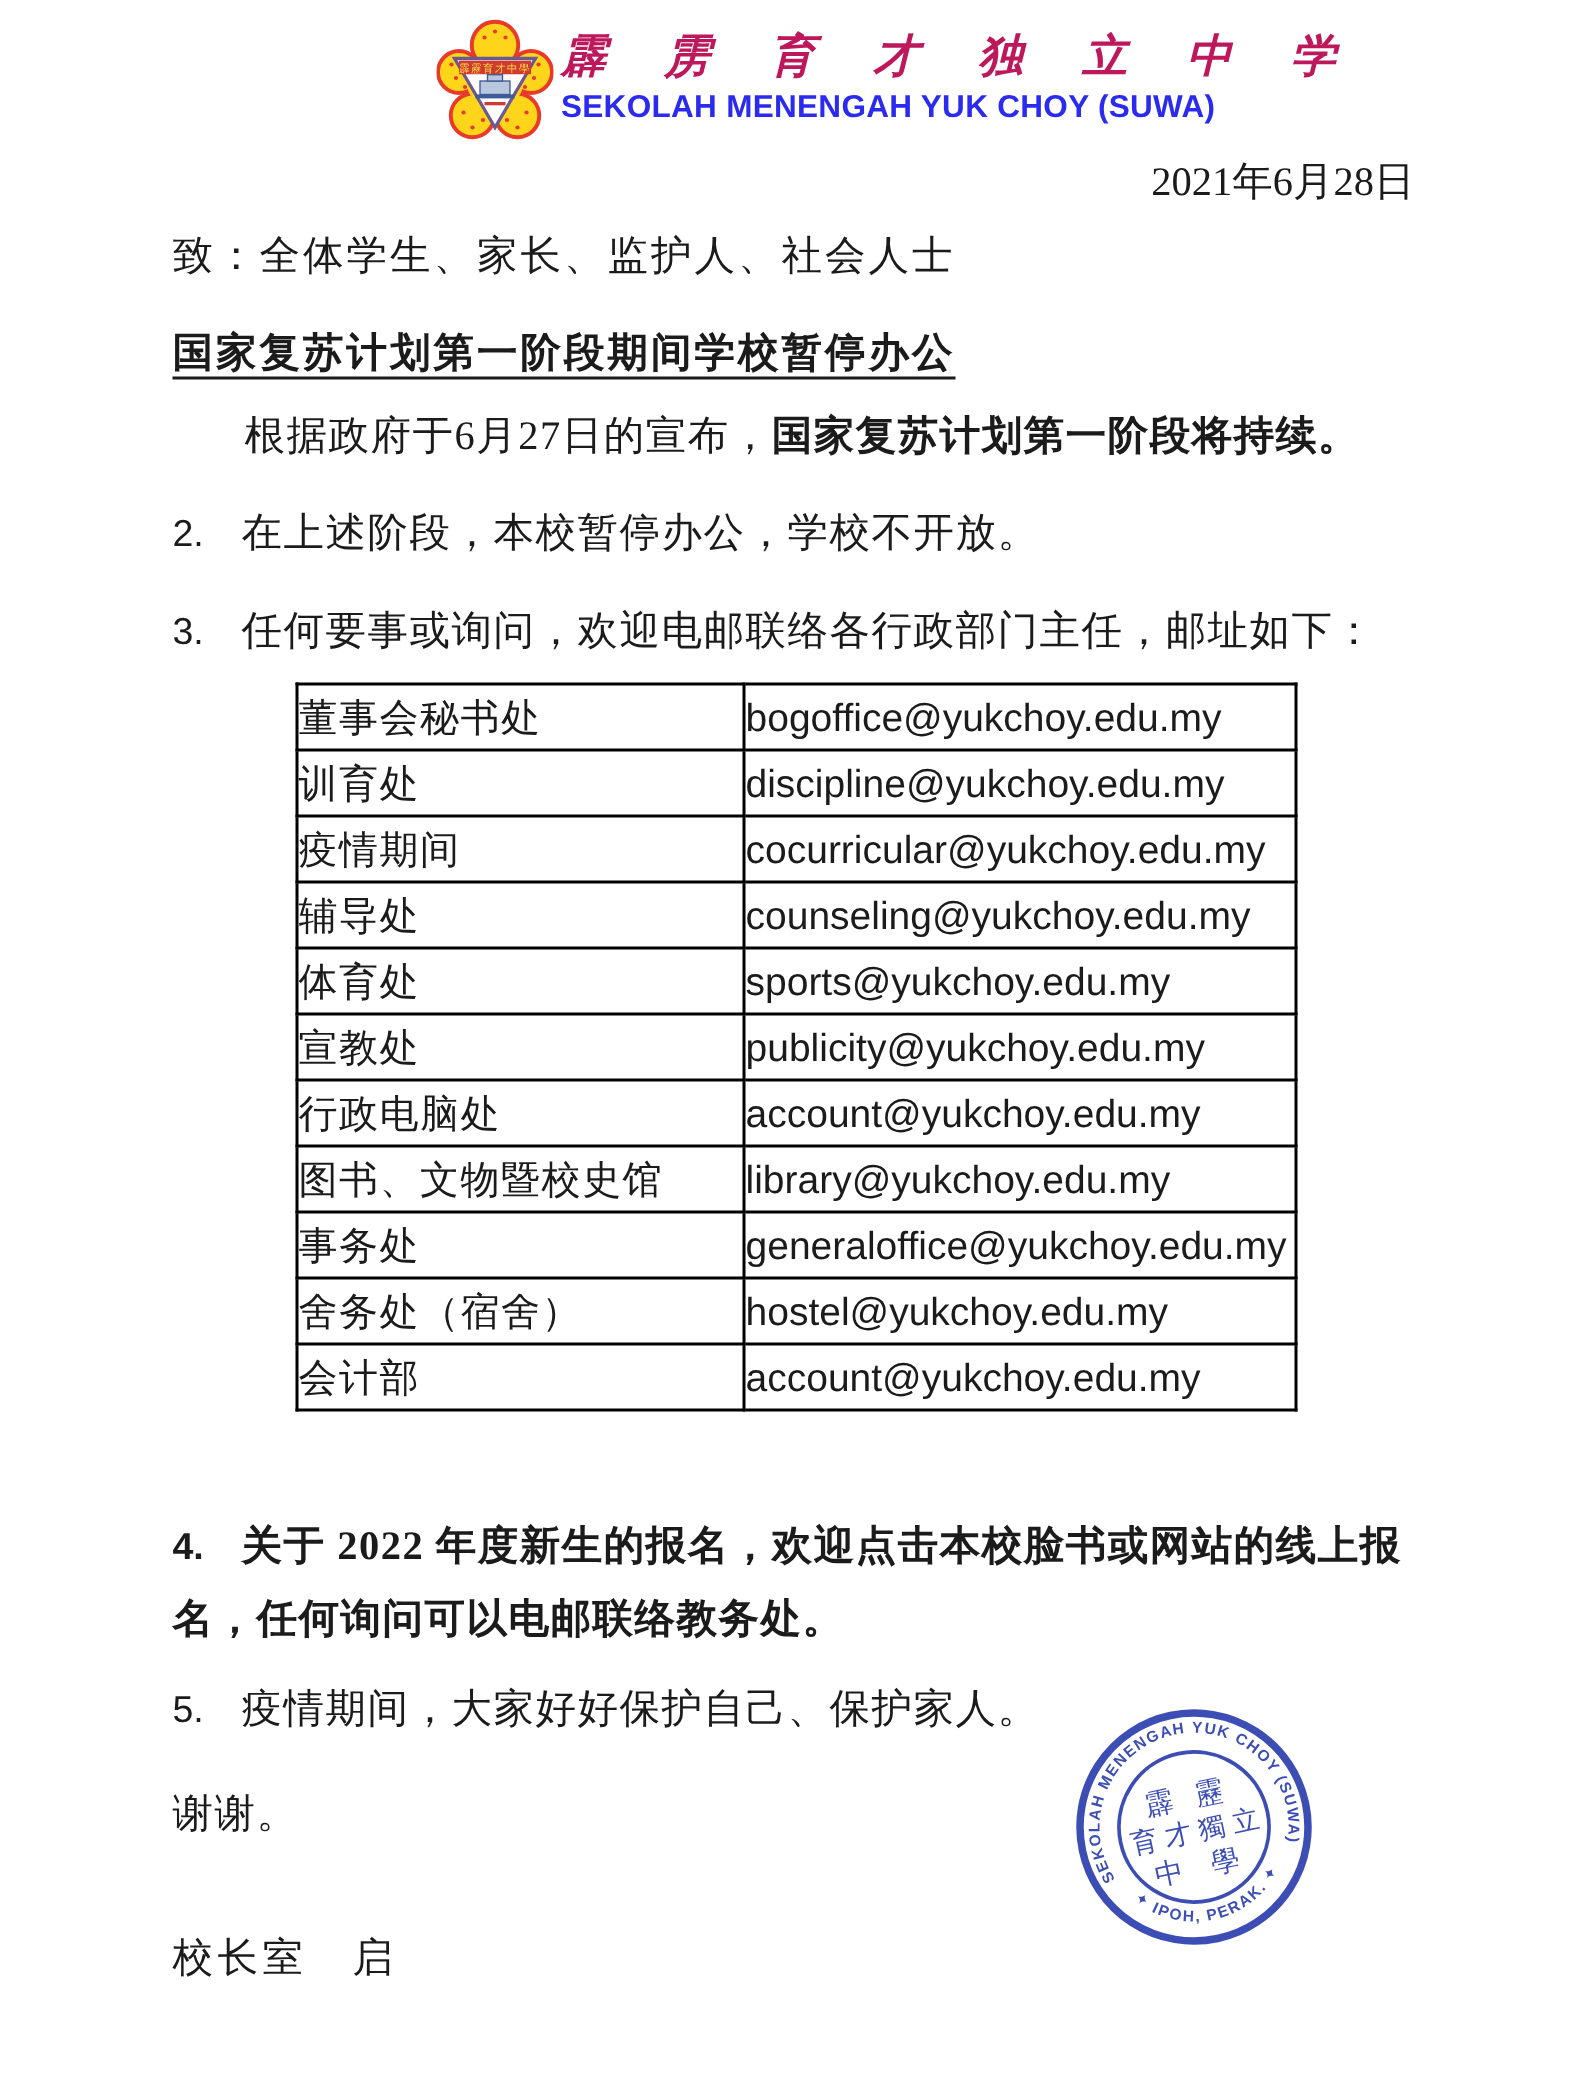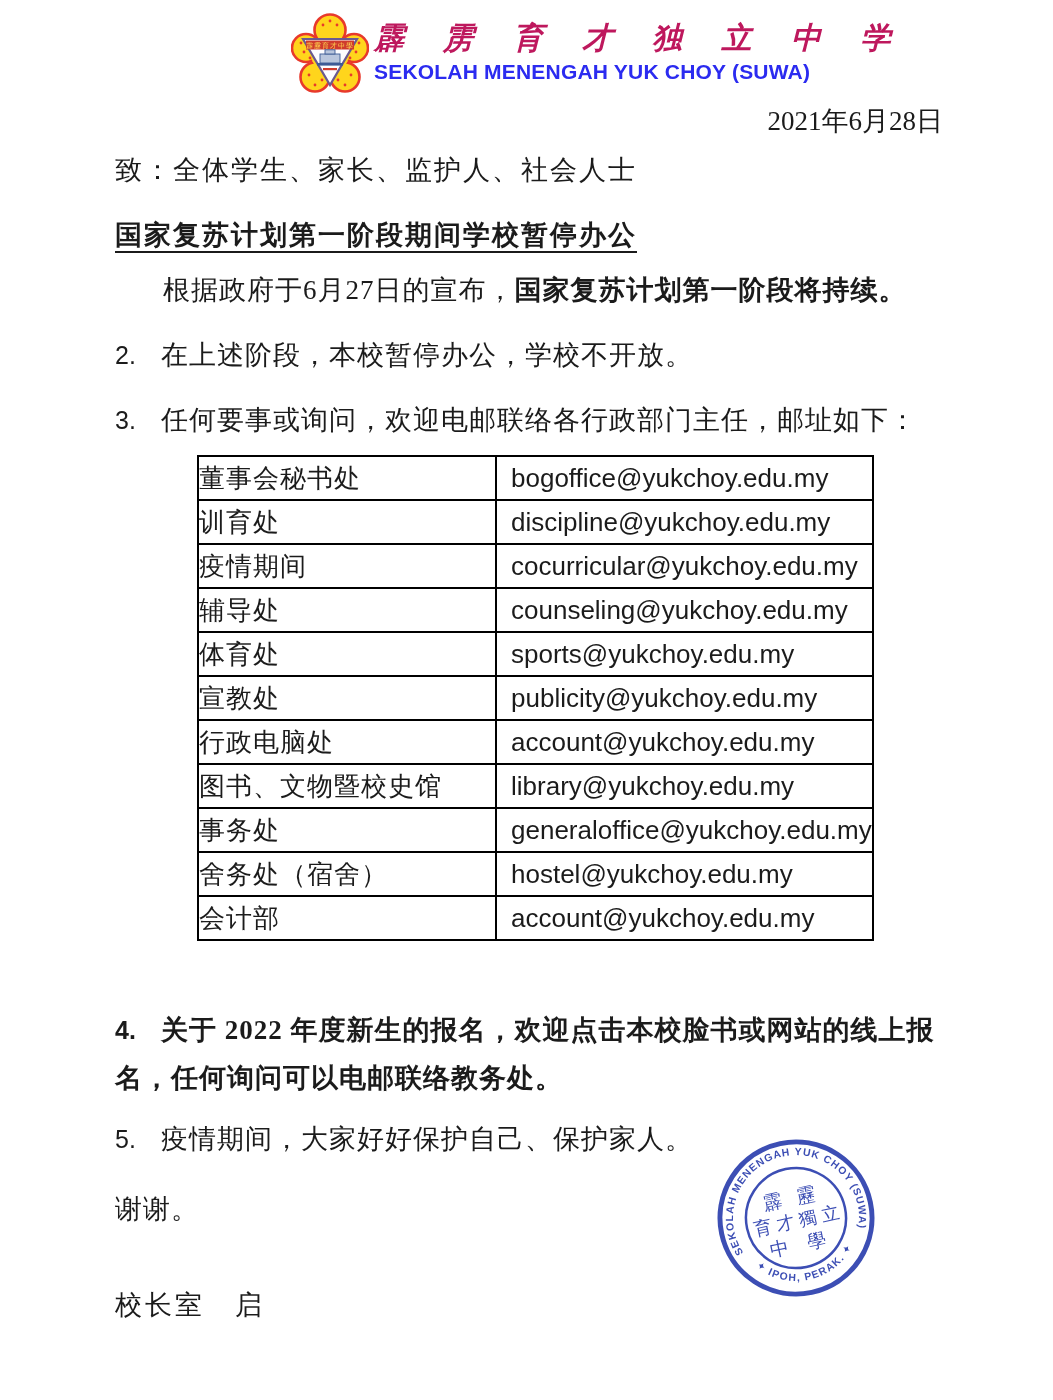--- a/index.html
+++ b/index.html
@@ -32,21 +32,21 @@
   .item2{top:337px;white-space:nowrap;}
   .item3{top:402px;white-space:nowrap;}
   .item4{top:1006px;width:852px;line-height:48px;font-weight:bold;}
   .item5{top:1121px;white-space:nowrap;}
   .contact-table{position:absolute;left:197px;top:455px;border-collapse:collapse;}
   .contact-table td{
     border:2px solid #000;height:44px;box-sizing:border-box;font-size:26px;padding:0;vertical-align:middle;
   }
   td.dept{width:298px;text-align:left;letter-spacing:1px;}
   td.email{
-    width:368px;text-align:left;padding-left:14px;
+    width:368px;text-align:left;
     font-family:"Liberation Sans","DejaVu Sans",sans-serif;font-size:26px;letter-spacing:0;
   }
   .thanks{position:absolute;left:115px;top:1191px;font-size:27px;letter-spacing:1px;}
   .signoff{position:absolute;left:115px;top:1287px;font-size:27px;letter-spacing:3px;}
   .stamp{position:absolute;left:714px;top:1136px;opacity:.92;}
 </style>
 </head>
 <body>
 
 <div class="page">

